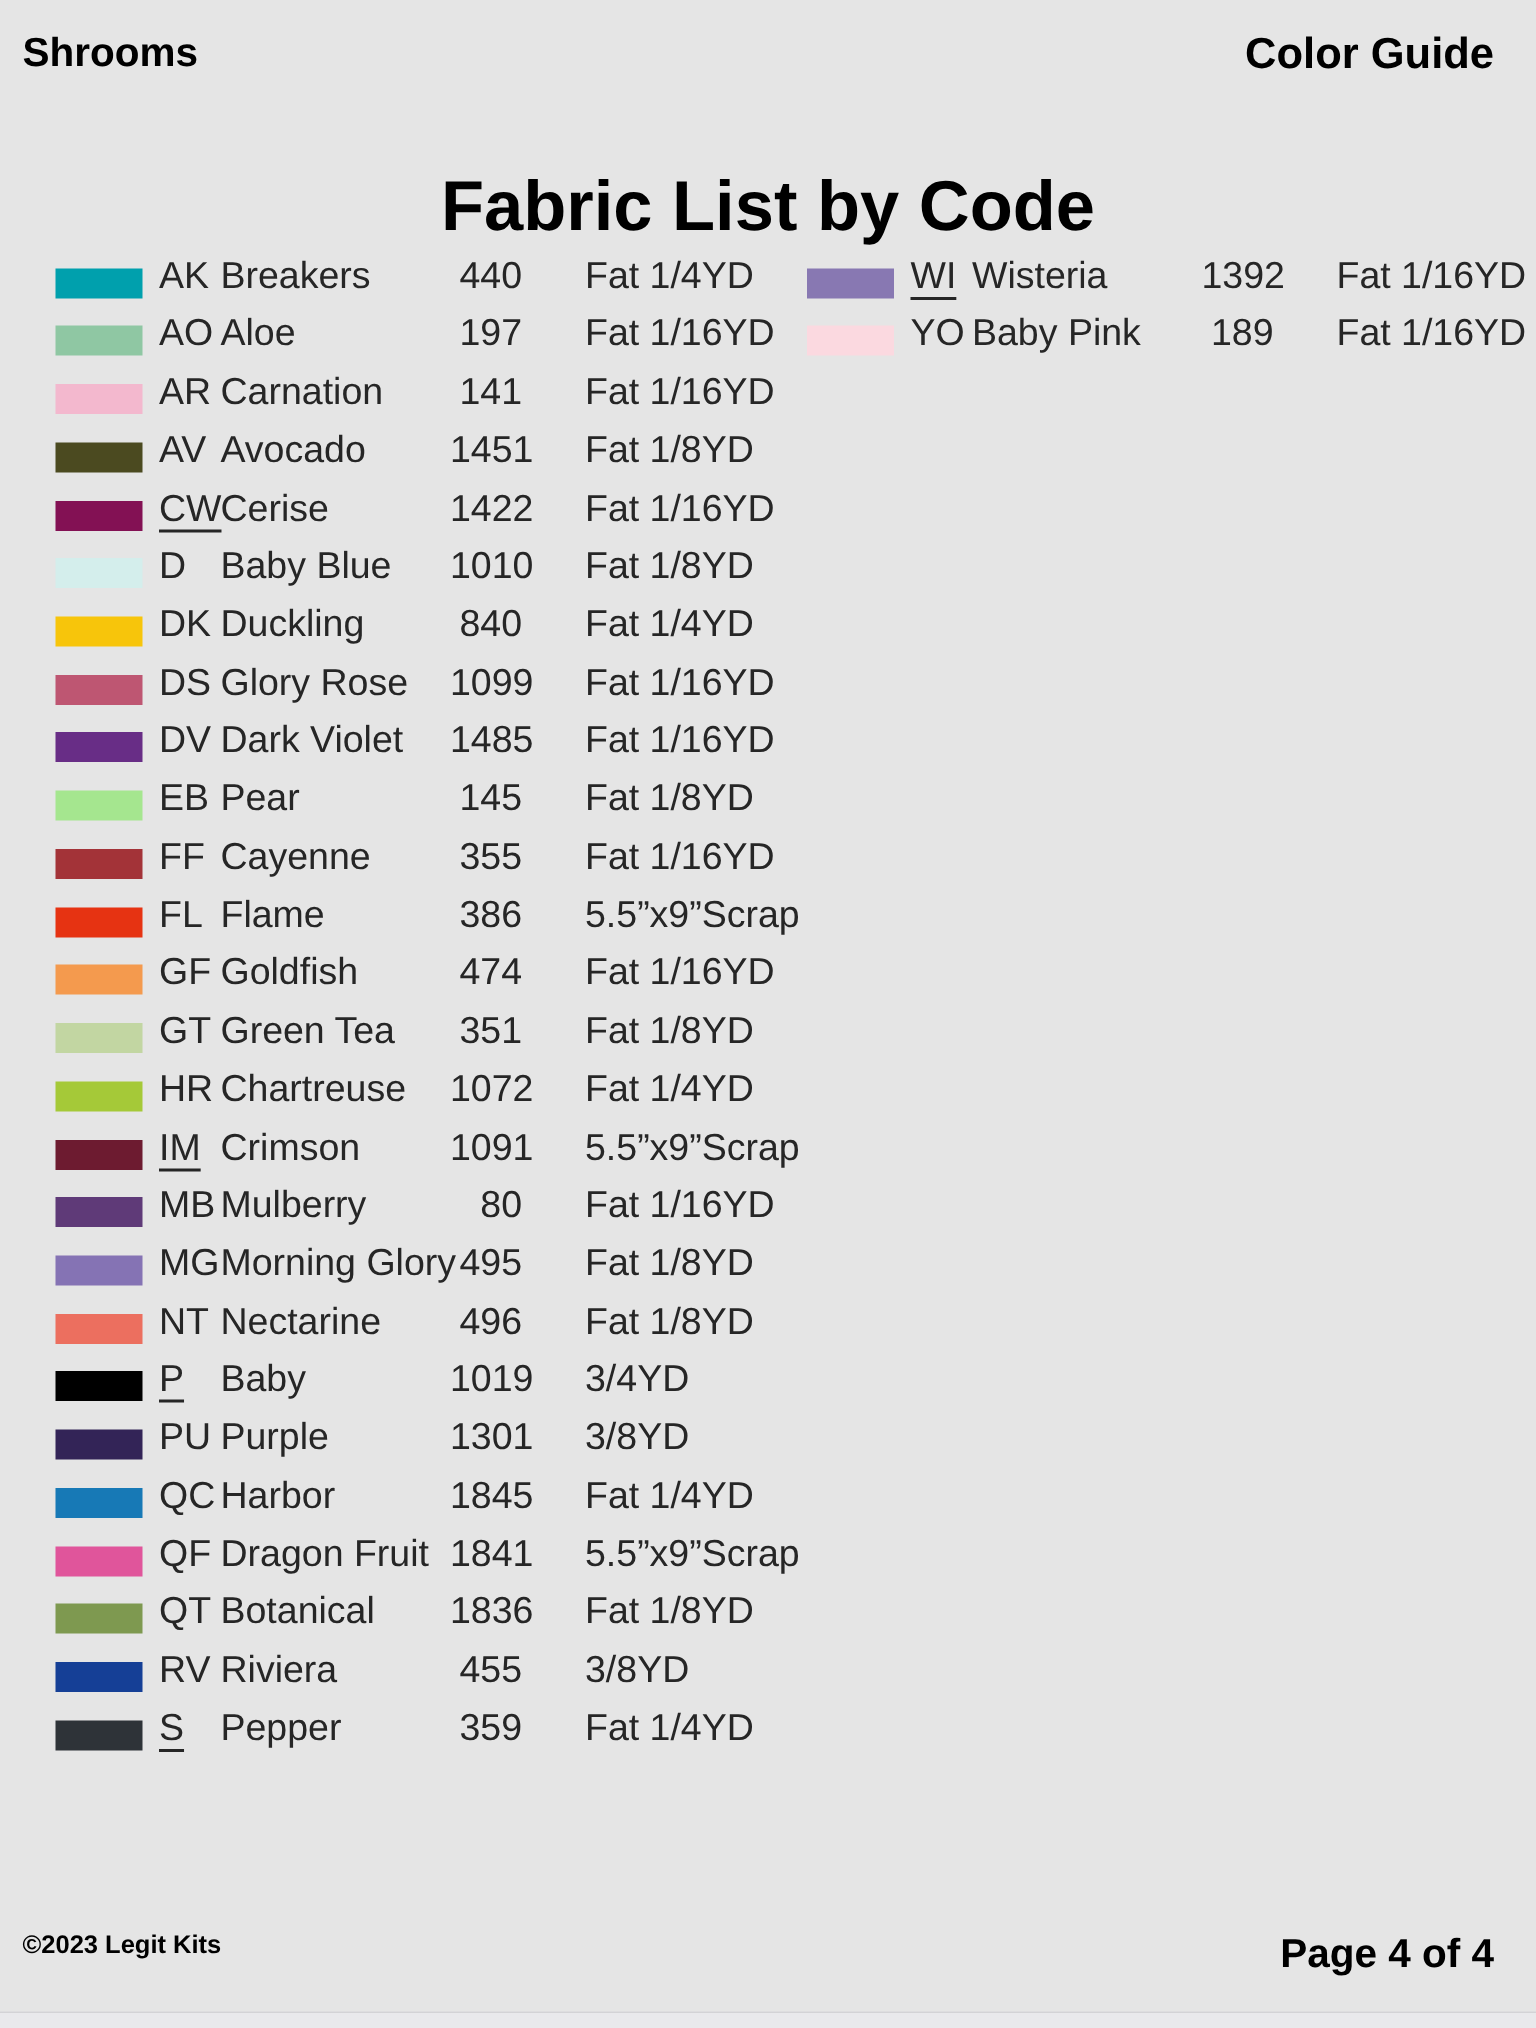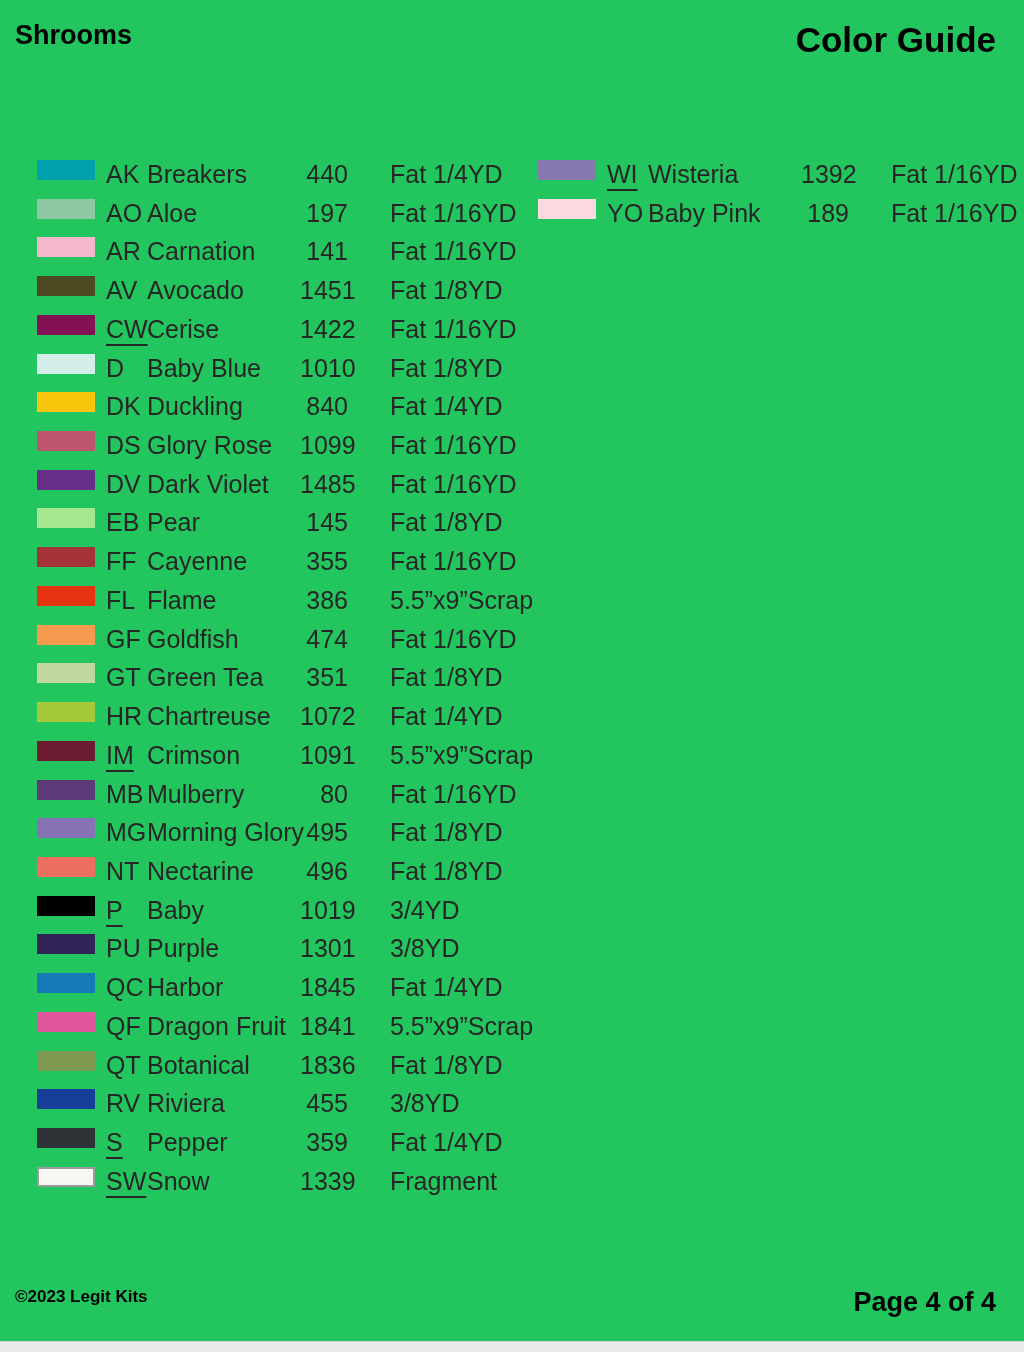--- a/index.html
+++ b/index.html
@@ -1,41 +1,41 @@
 <!DOCTYPE html>
 <html><head>
 <meta charset="utf-8">
 <style>
   html, body { margin: 0; padding: 0; background: #ffffff; }
   .page {
     position: relative;
     width: 1024px;
     height: 1352px;
-    background: #22c55e;
+    background: #e5e5e5;
     font-family: "Liberation Sans", sans-serif;
     overflow: hidden;
   }
   .hdr-left {
     position: absolute; left: 15px; top: 20px;
     font-size: 27px; font-weight: bold; color: #000;
   }
   .hdr-right {
     position: absolute; right: 28px; top: 20px;
-    font-size: 35px; font-weight: bold; color: #000;
+    font-size: 29px; font-weight: bold; color: #000;
   }
   .doc-title {
     position: absolute; left: 0; top: 78px; width: 1024px;
     text-align: center; font-size: 47px; font-weight: bold; color: #000;
     letter-spacing: 0px;
   }
   .list-col { position: absolute; top: 160px; }
   #col-left  { left: 0; }
   #col-right { left: 501px; }
   .row {
-    display: flex; align-items: flex-start;
+    display: flex; align-items: flex-end;
     height: 38.72px;
     color: #262626;
     font-size: 25px;
   }
   .swatch {
     flex: none;
     width: 58px; height: 20px;
     margin-left: 37px;
     box-sizing: border-box;
   }
@@ -70,20 +70,21 @@
   }
 </style>
 </head>
 <body>
 
 <div class="page">
 
   <div class="hdr-left">Shrooms</div>
   <div class="hdr-right">Color Guide</div>
 
+  <h1 class="doc-title">Fabric List by Code</h1>
 
   <div class="list-col" id="col-left">
       <div class="row">
         <span class="swatch" style="background: rgb(0, 160, 173);"></span>
         <span class="code">AK</span>
         <span class="name">Breakers</span>
         <span class="num">440</span>
         <span class="qty">Fat 1/4YD</span>
       </div>
       <div class="row">
@@ -254,27 +255,20 @@
         <span class="num">455</span>
         <span class="qty">3/8YD</span>
       </div>
       <div class="row">
         <span class="swatch" style="background: rgb(46, 51, 56);"></span>
         <span class="code underlined">S</span>
         <span class="name">Pepper</span>
         <span class="num">359</span>
         <span class="qty">Fat 1/4YD</span>
       </div>
-      <div class="row">
-        <span class="swatch" style="background: rgb(247, 246, 240); border: 2px solid rgb(156, 156, 156);"></span>
-        <span class="code underlined">SW</span>
-        <span class="name">Snow</span>
-        <span class="num">1339</span>
-        <span class="qty">Fragment</span>
-      </div>
     </div>
   <div class="list-col" id="col-right">
       <div class="row">
         <span class="swatch" style="background: rgb(136, 120, 178);"></span>
         <span class="code underlined">WI</span>
         <span class="name">Wisteria</span>
         <span class="num">1392</span>
         <span class="qty">Fat 1/16YD</span>
       </div>
       <div class="row">

